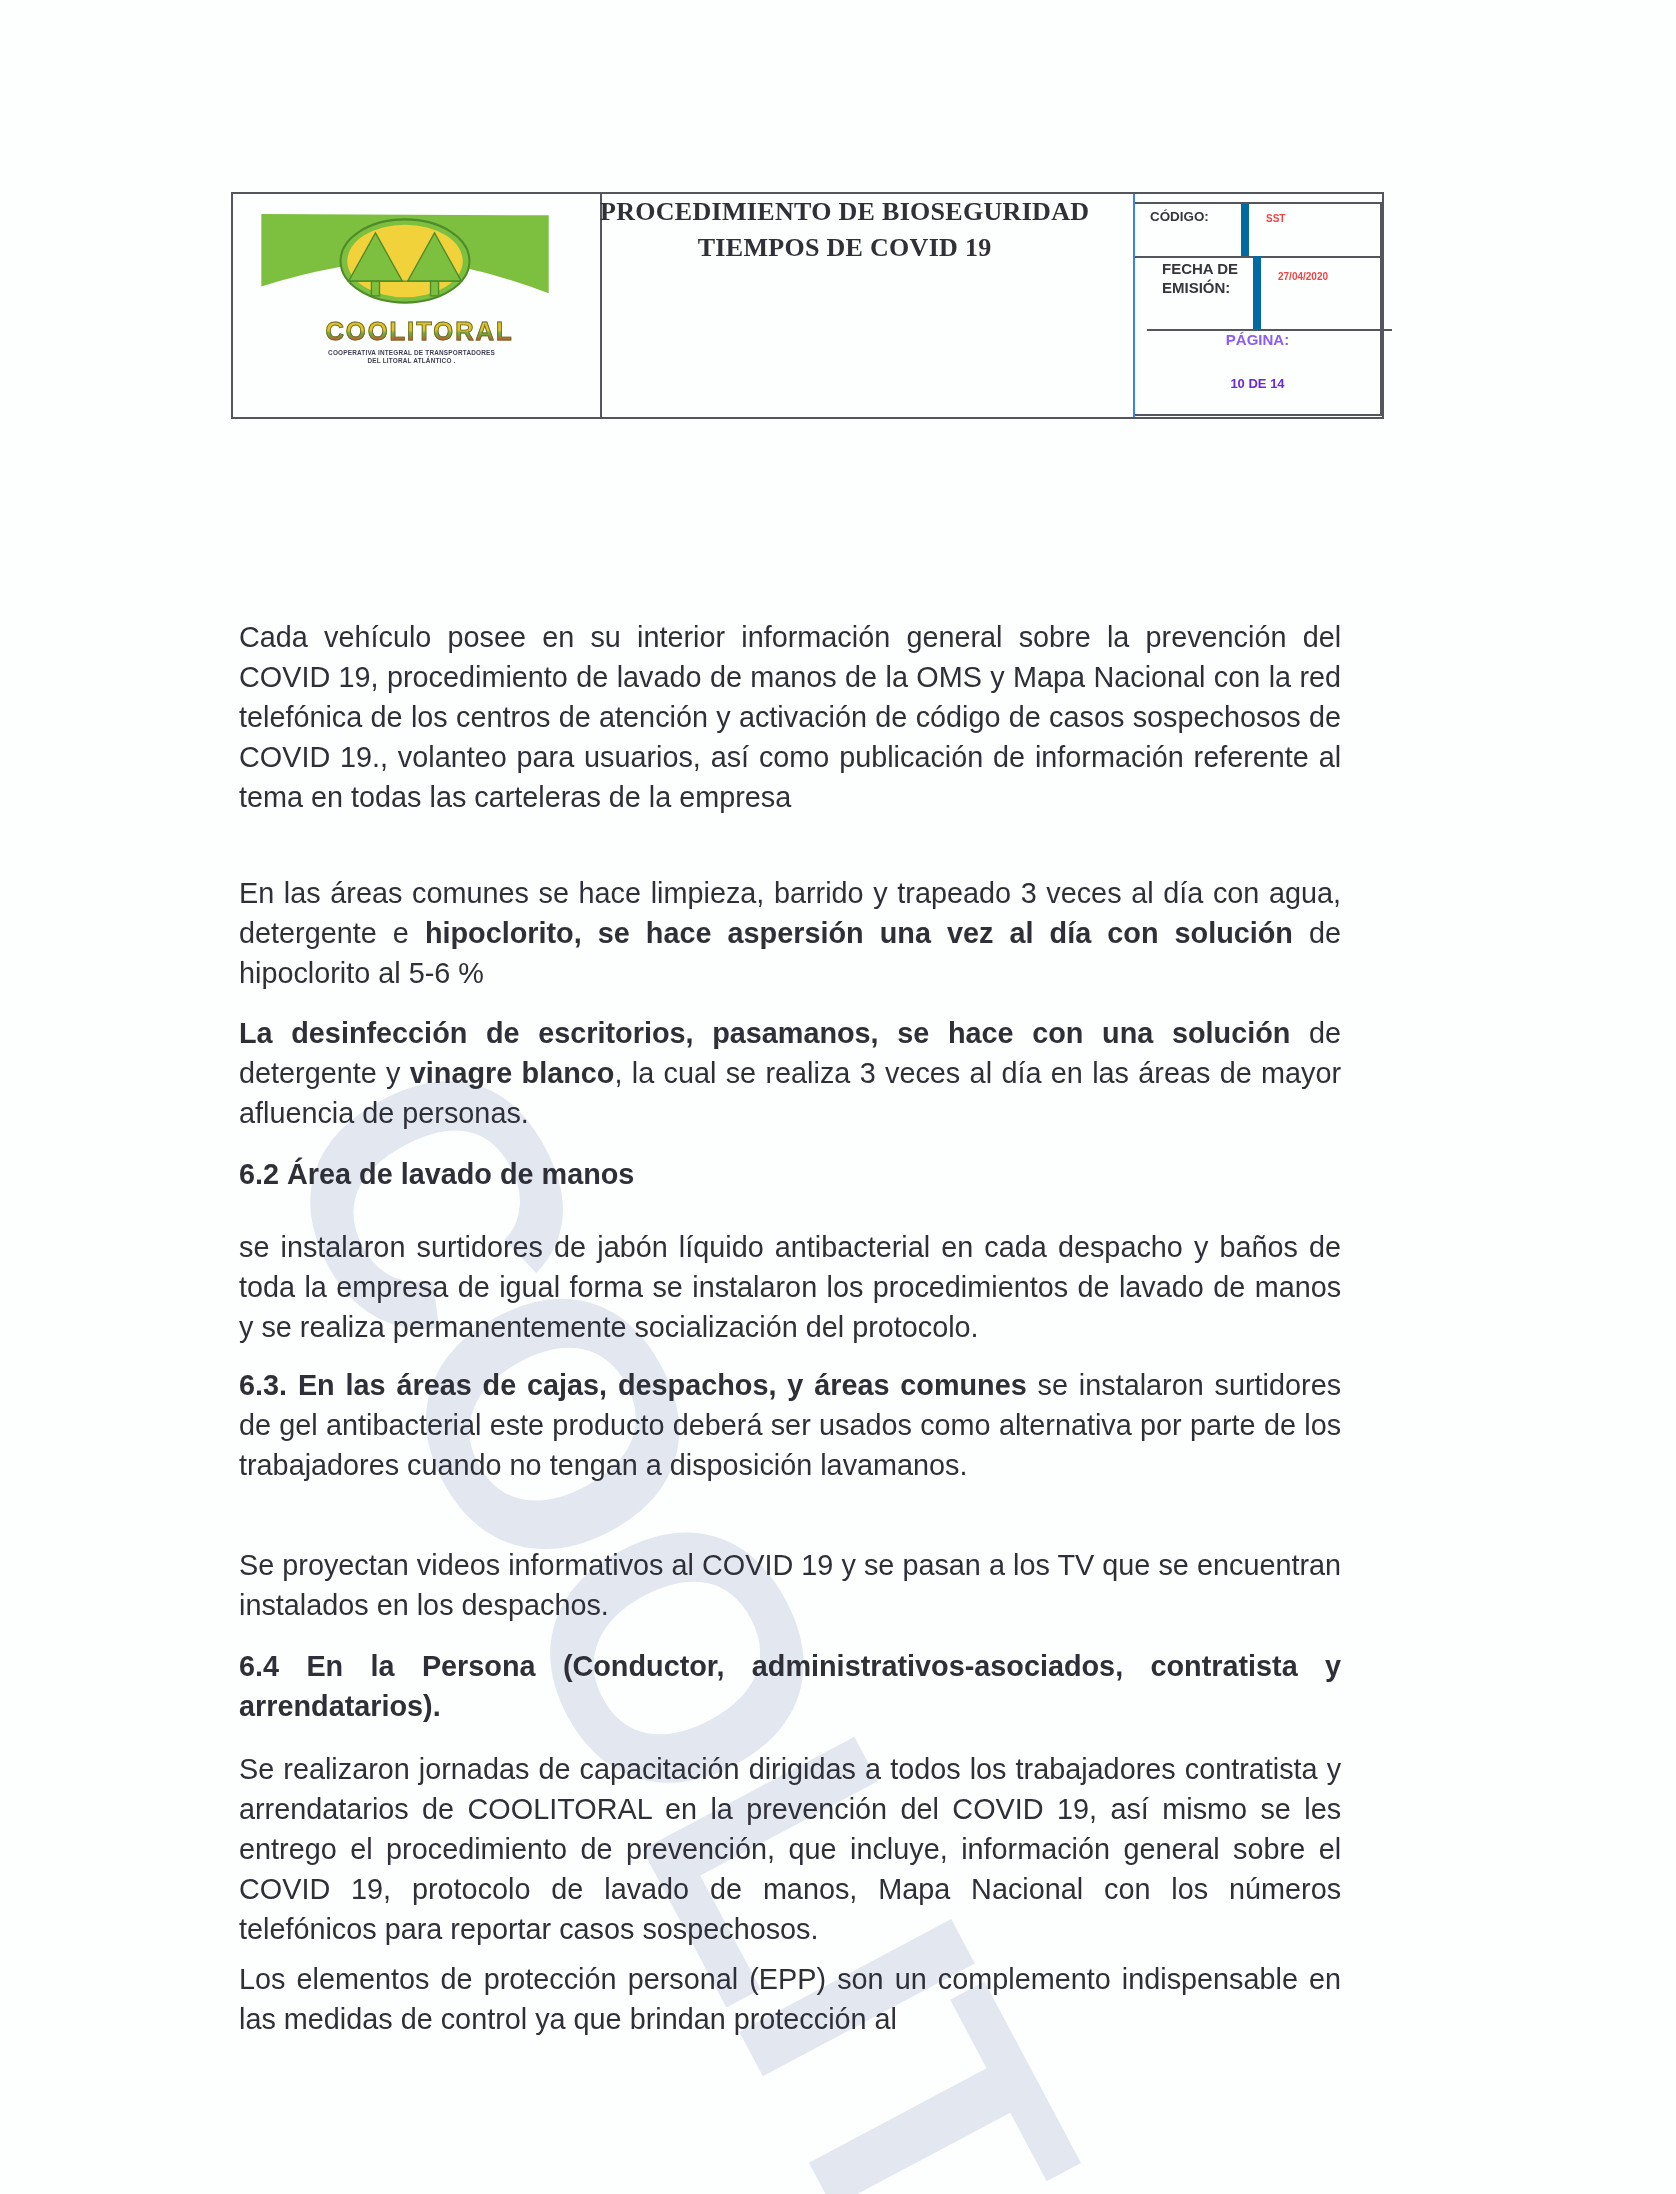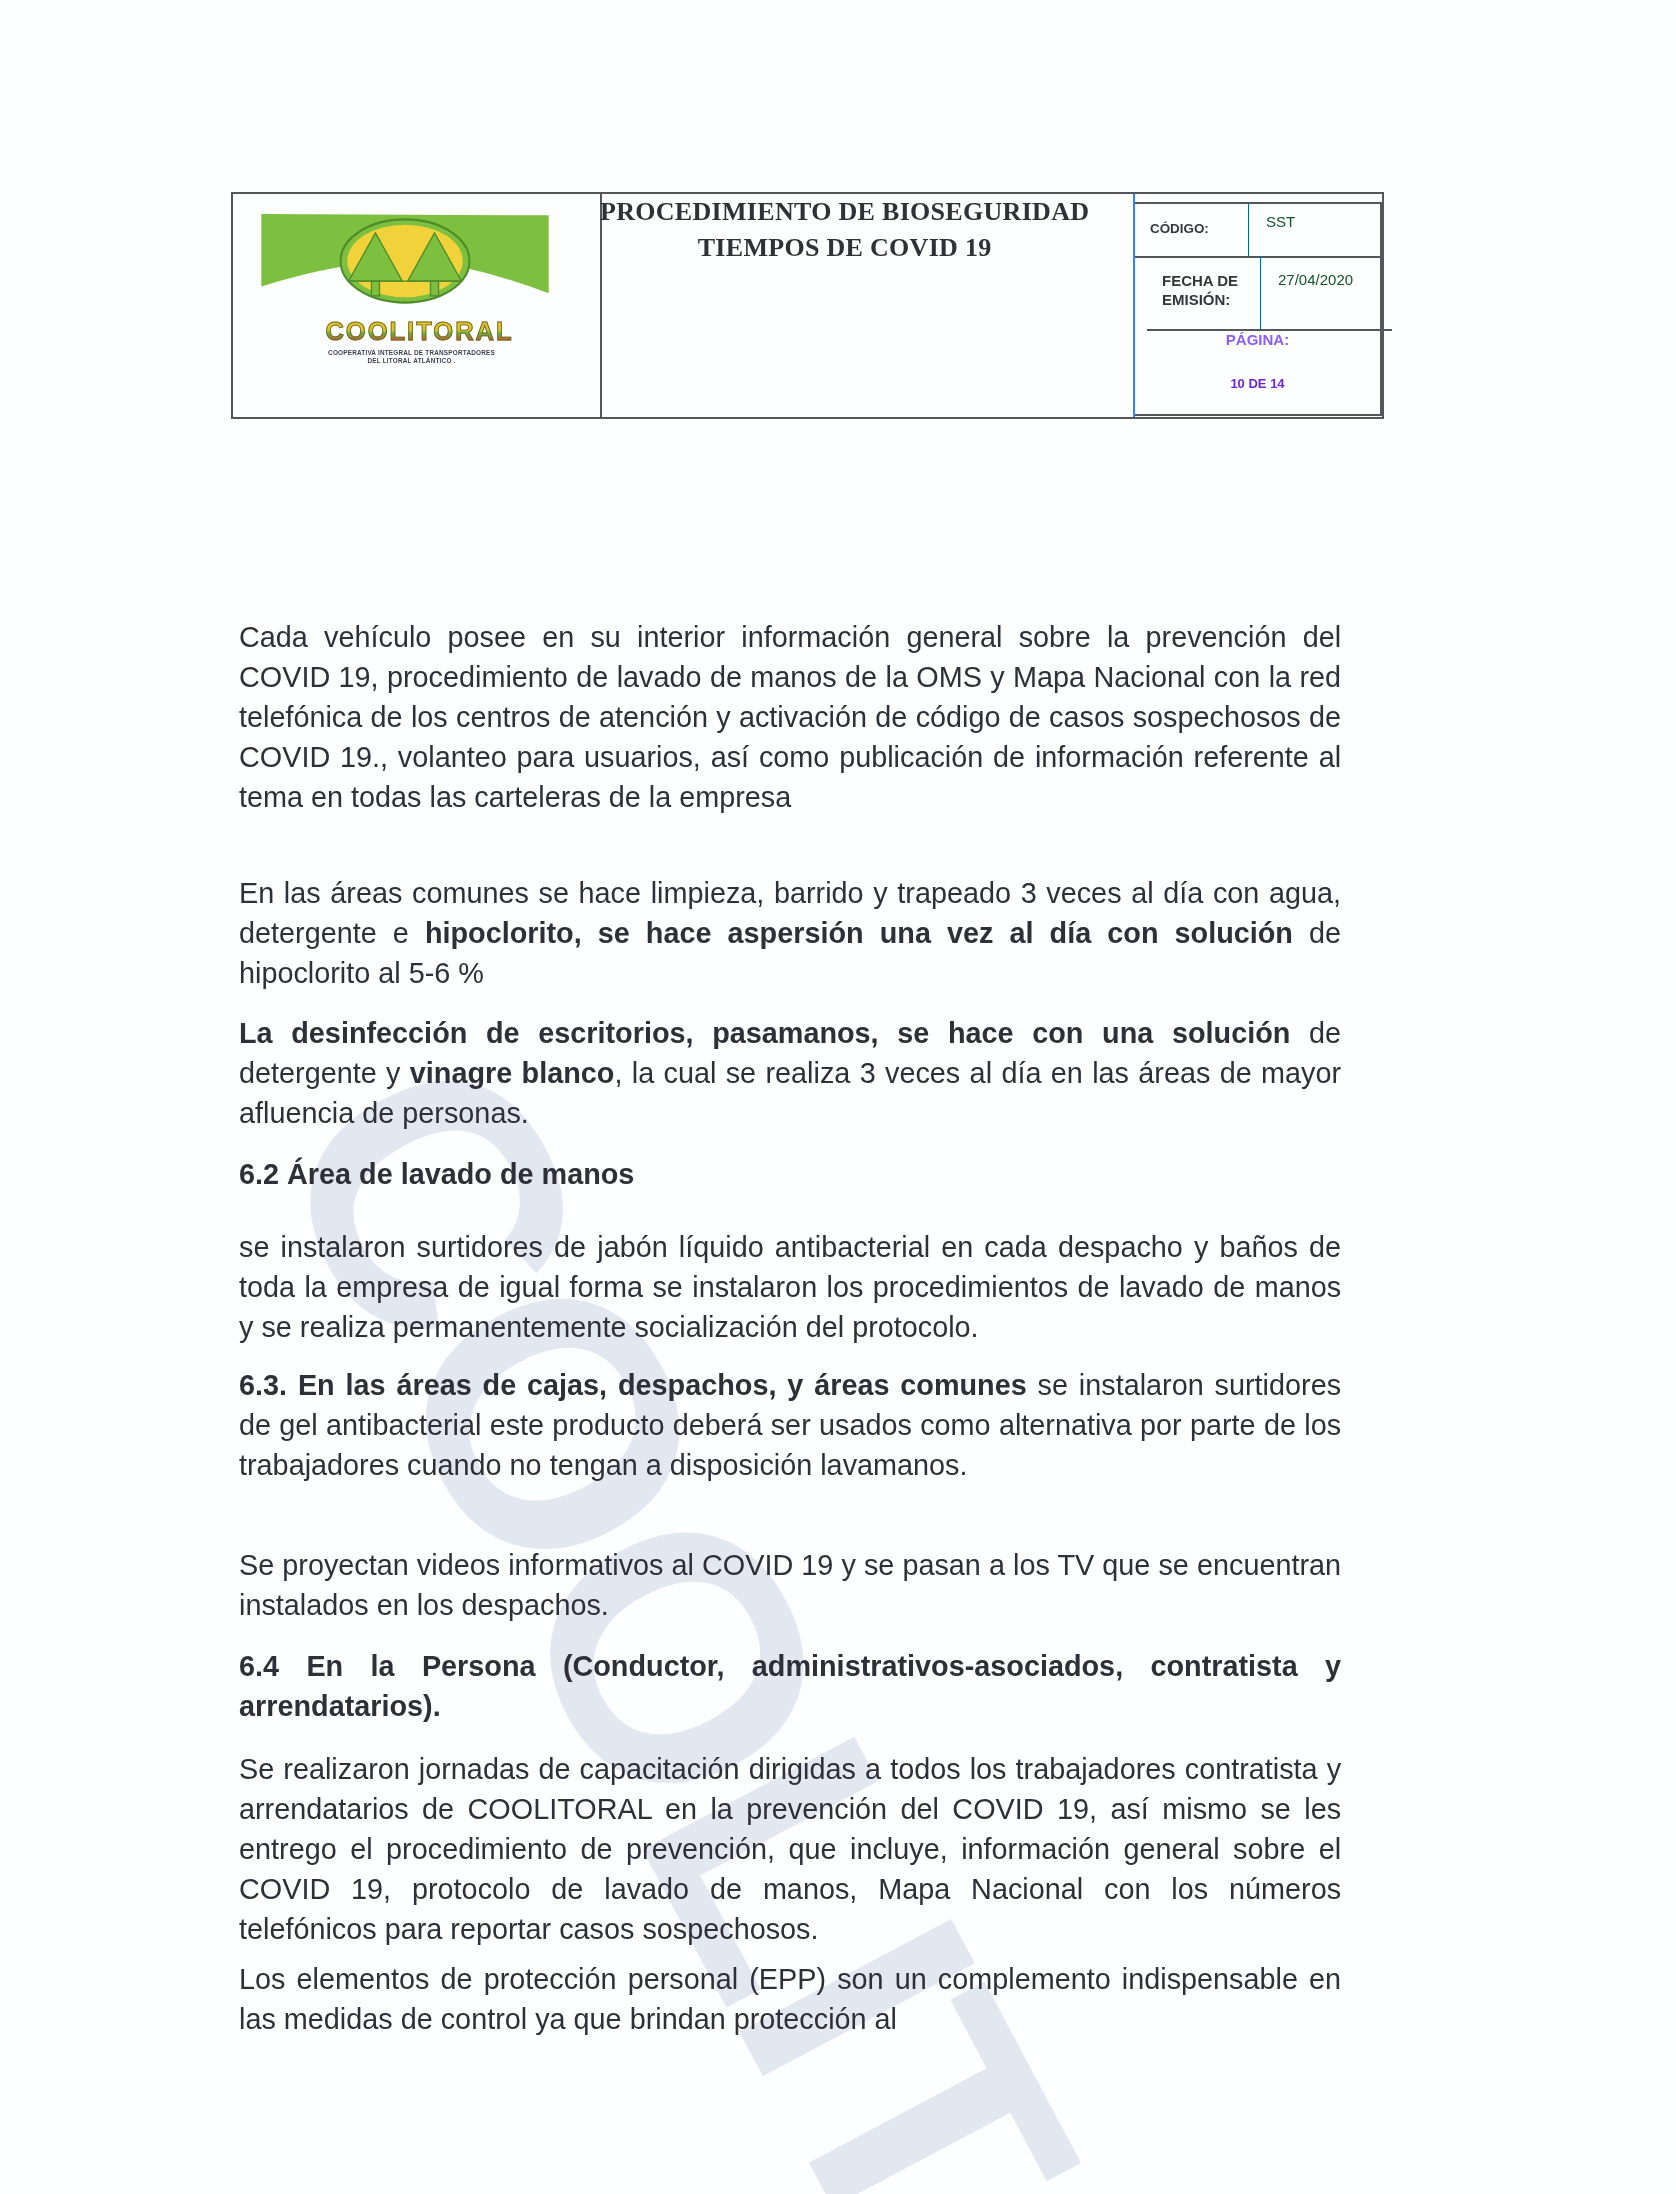--- a/index.html
+++ b/index.html
@@ -22,22 +22,22 @@
     display: flex; align-items: flex-start; 
   }
   .hdr-title-text {
     font-family: "Liberation Serif", serif; font-weight: bold; font-size: 26px;
     line-height: 36px; text-align: center; color: #303036; letter-spacing: 0.3px;
   }
   .hdr-meta { position: absolute; left: 902px; top: 8px; width: 247px; height: 214px; border: 2px solid #55565c; border-left: none; box-sizing: border-box; }
   .meta-row1 { position: absolute; left: 0; top: 0; width: 100%; height: 52px; border-bottom: 2px solid #55565c; }
   .meta-row2 { position: absolute; left: 12px; top: 52px; width: 100%; height: 73px; border-bottom: 2px solid #55565c; }
   .meta-row3 { position: absolute; left: 0; top: 124px; width: 100%; height: 87px; }
-  .meta-label { position: absolute; left: 0; top: 0; width: 114px; height: 100%; border-right: 1px solid #0369a1; box-sizing: border-box; padding: 15px 0 0 15px; font-weight: bold; font-size: 15px; line-height: 19px; color: #35353b; }
-  .meta-value { position: absolute; left: 116px; top: 0; right: 0; height: 100%; padding: 9.4px 0 0 15px; font-size: 15px; color: #14532d; box-sizing: border-box; }
+  .meta-label { position: absolute; left: 0; top: 0; width: 114px; height: 100%; border-right: 8px solid #0369a1; box-sizing: border-box; padding: 3px 0 0 15px; font-weight: bold; font-size: 15px; line-height: 19px; color: #35353b; }
+  .meta-value { position: absolute; left: 116px; top: 0; right: 0; height: 100%; padding: 9.4px 0 0 15px; font-size: 10px; color: #ef4444; box-sizing: border-box; font-weight: bold; }
   .meta-row2 .meta-value { padding-top: 15px; }
   .meta-row1 .meta-label { font-size: 13.4px; }
   .meta-page-label { position: absolute; left: 0; right: 0; top: 2.7px; text-align: center; font-weight: bold; font-size: 15px; color: #8b5cf6; }
   .meta-page-value { position: absolute; left: 0; right: 0; top: 48px; text-align: center; font-size: 13px; font-weight: bold; color: #6d28d9; }
 
   
   .logo-art { position: absolute; left: 28px; top: 20px; width: 288px; height: 94px; }
   .logo-word {
     position: absolute; left: 59px; top: 123px; width: 255px; text-align: center;
     font-family: "Liberation Sans", sans-serif; font-weight: bold; font-size: 25.5px; letter-spacing: 2px;

